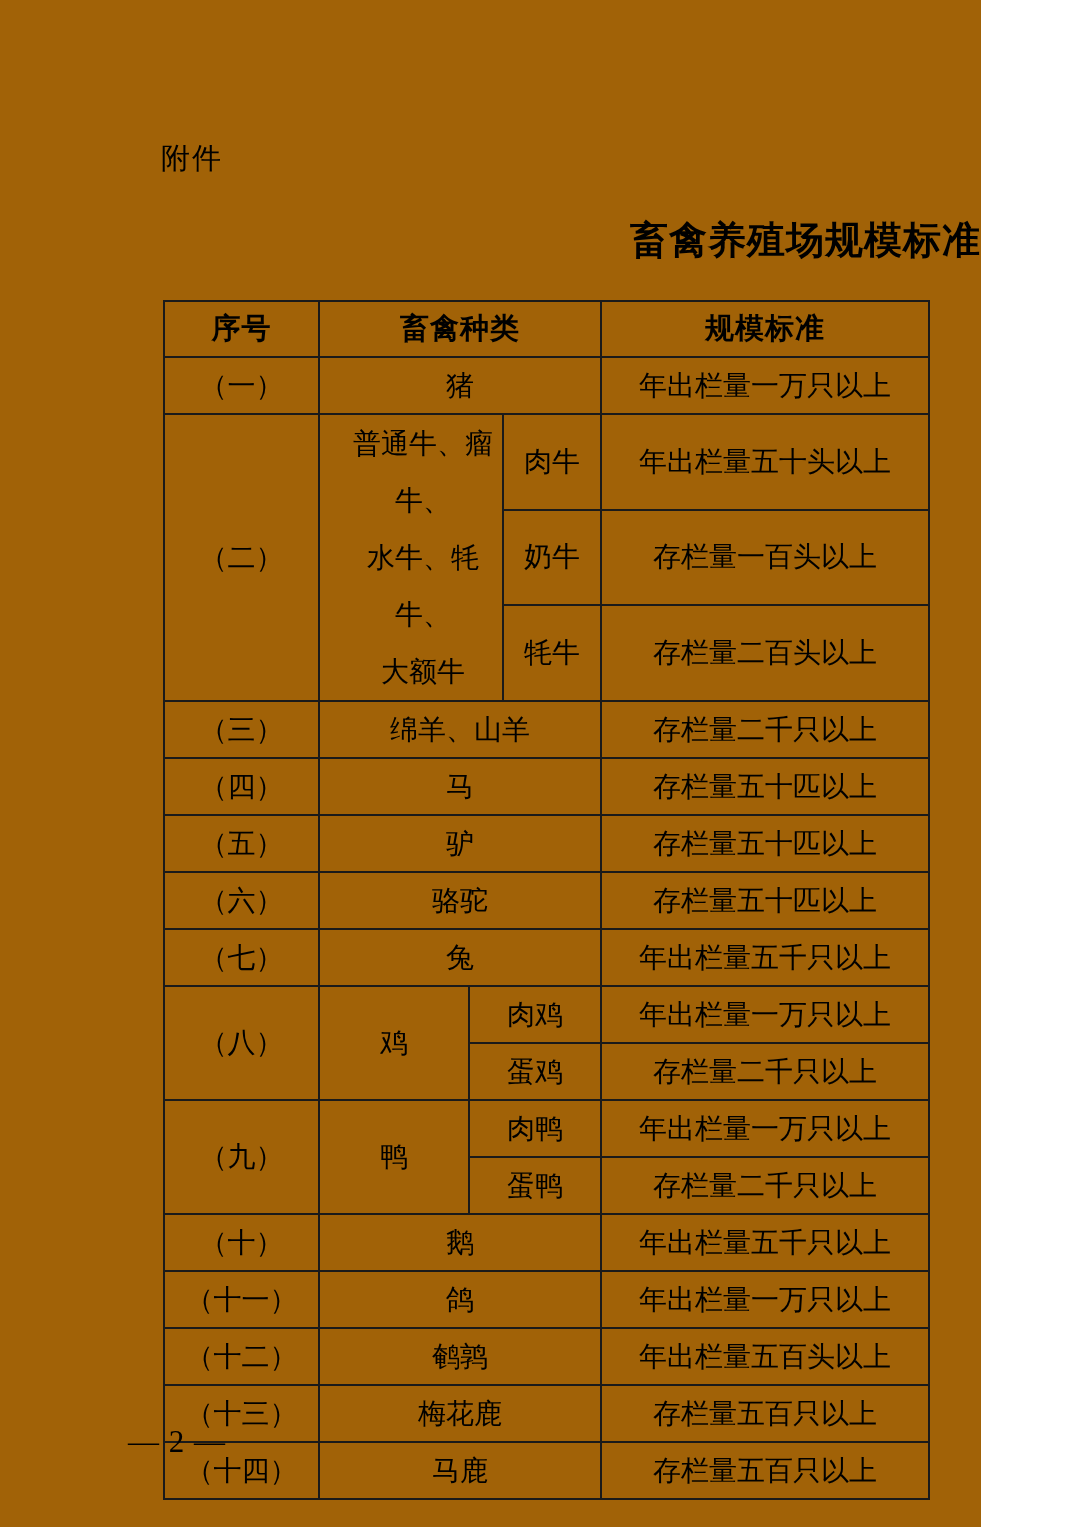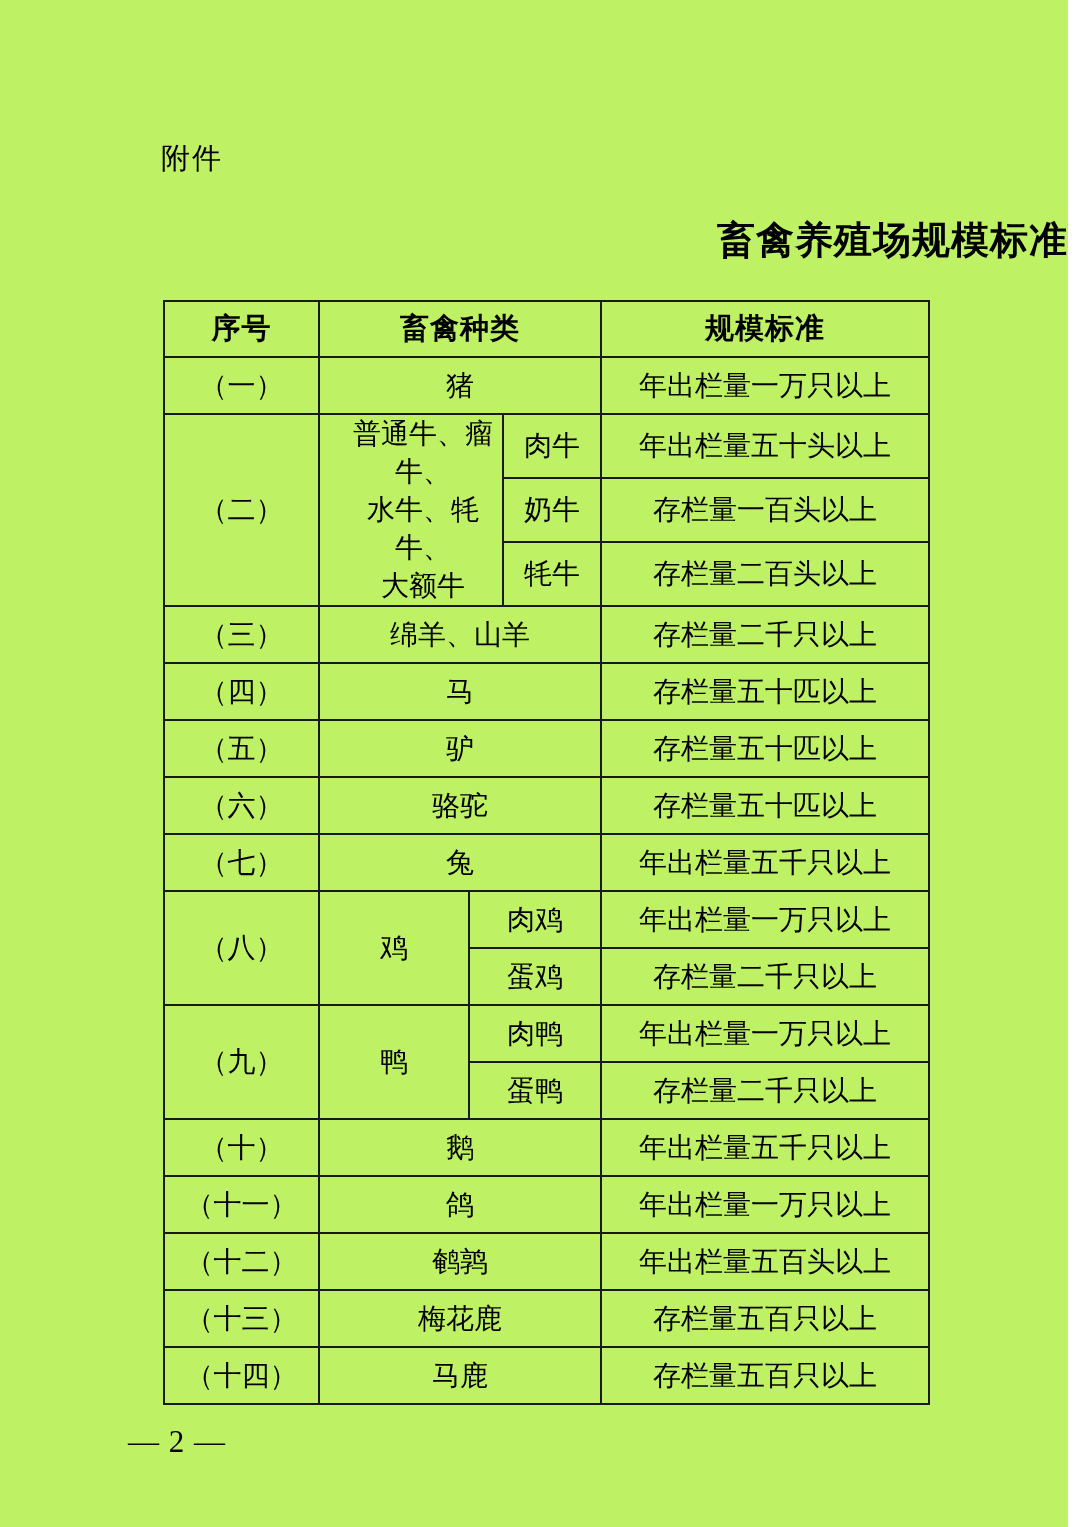--- a/index.html
+++ b/index.html
@@ -1,21 +1,21 @@
 <!DOCTYPE html>
 <html><head>
 <meta charset="utf-8">
 <style>
   * { margin: 0; padding: 0; box-sizing: border-box; }
   html, body { background: #ffffff; }
   .page {
     position: relative;
-    width: 1068px;
+    width: 981px;
     height: 1527px;
-    background: #bef264;
+    background: #a16207;
     font-family: "Liberation Serif", "DejaVu Serif", serif;
     color: #000000;
     overflow: hidden;
   }
   .attachment-label {
     position: absolute;
     left: 161px;
     top: 139px;
     font-family: "Liberation Sans", "DejaVu Sans", sans-serif;
     font-size: 29px;
@@ -55,21 +55,21 @@
     font-family: "Liberation Sans", "DejaVu Sans", sans-serif;
     font-size: 29px;
     font-weight: 600;
     height: 56px;
     letter-spacing: 1px;
   }
   td.species-multiline {
     text-align: left;
     padding-left: 24px;
     white-space: pre-line;
-    line-height: 38px;
+    line-height: 57px;
     font-size: 26px;
   }
   .page-number {
     position: absolute;
     left: 128px;
     top: 1424px;
     font-size: 31px;
     letter-spacing: 1px;
     color: #000;
   }

